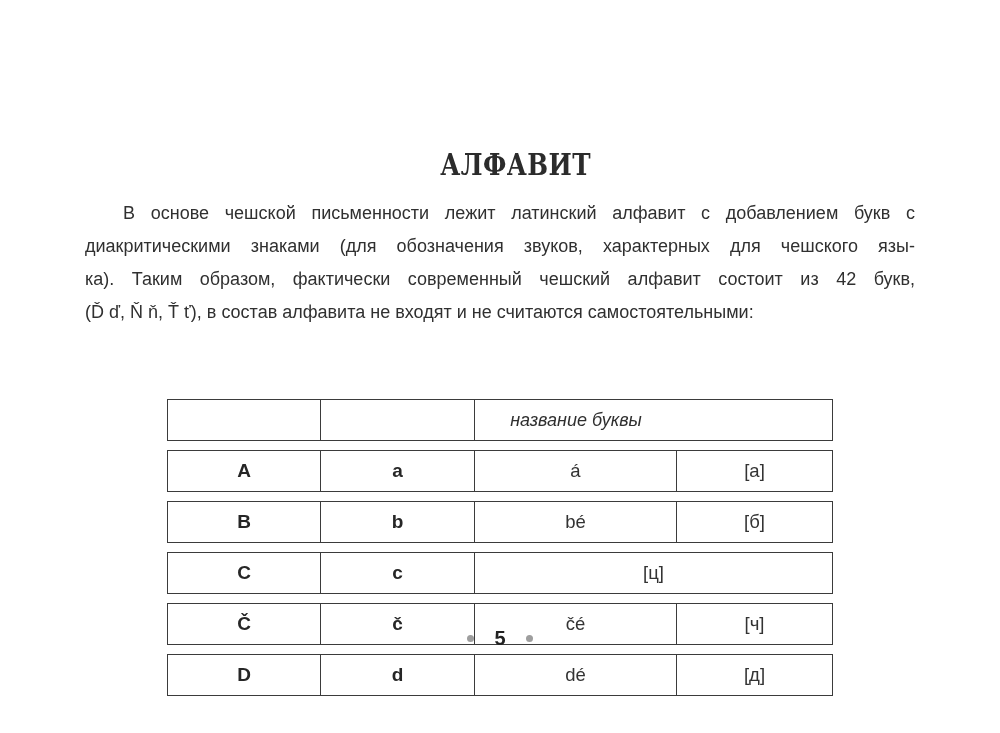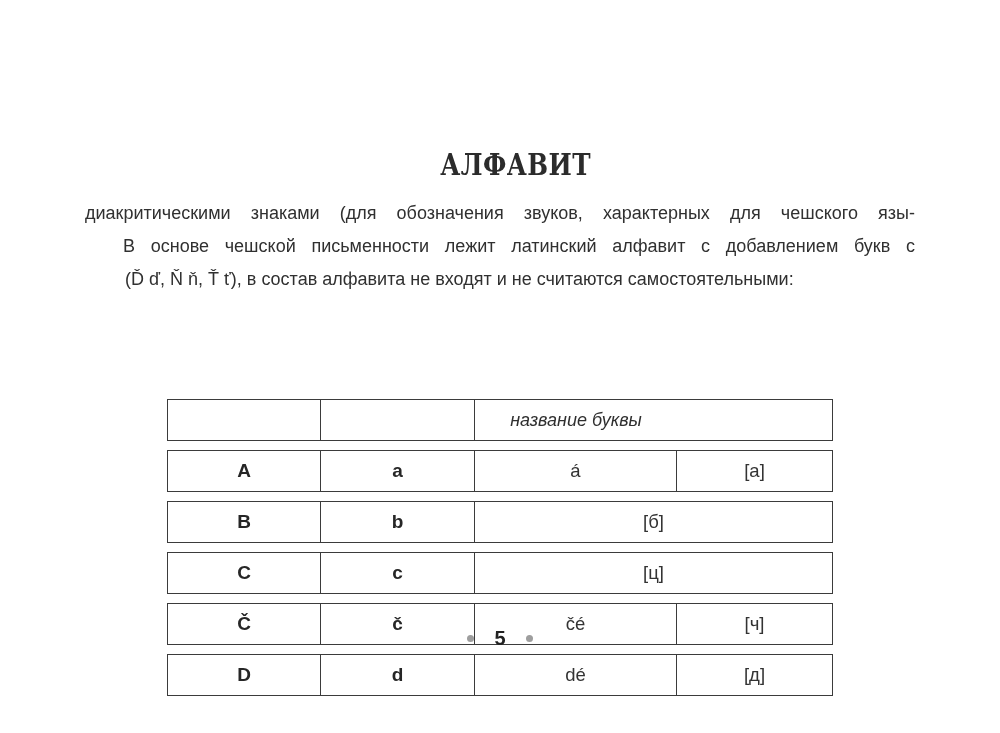--- a/index.html
+++ b/index.html
@@ -50,21 +50,20 @@
   .pline {
     text-align: justify;
     text-align-last: justify;
   }
   .pline.first {
     text-indent: 38px;
   }
   .pline.last {
     text-align: left;
     text-align-last: left;
-    margin-left: 40px;
   }
 
   
   .alphabet-table {
     position: absolute;
     left: 167px;
     top: 399px;
     width: 666px;
   }
   .trow {
@@ -130,22 +129,23 @@
   }
 </style>
 </head>
 <body>
 
 <div class="page">
 
   <h1 class="title"><span class="condense">АЛФАВИТ</span></h1>
 
   <div class="paragraph">
+    <div class="pline first">В основе чешской письменности лежит латинский алфавит с добавлением букв с</div>
     <div class="pline">диакритическими знаками (для обозначения звуков, характерных для чешского язы-</div>
-    <div class="pline first">В основе чешской письменности лежит латинский алфавит с добавлением букв с</div>
+    <div class="pline">ка). Таким образом, фактически современный чешский алфавит состоит из 42 букв,</div>
     <div class="pline last">(Ď ď, Ň ň, Ť ť), в состав алфавита не входят и не считаются самостоятельными:</div>
   </div>
 
   <div class="alphabet-table">
 
     <div class="trow header-row">
       <div class="tcell col-upper"></div>
       <div class="tcell col-lower"></div>
       <div class="tcell col-name">название буквы</div>
     </div>
@@ -153,20 +153,21 @@
     <div class="trow">
       <div class="tcell col-upper letter-cell">A</div>
       <div class="tcell col-lower letter-cell">a</div>
       <div class="tcell col-name name-cell">á</div>
       <div class="tcell col-pron pron-cell">[а]</div>
     </div>
 
     <div class="trow">
       <div class="tcell col-upper letter-cell">B</div>
       <div class="tcell col-lower letter-cell">b</div>
+      <div class="tcell col-name name-cell">bé</div>
       <div class="tcell col-pron pron-cell">[б]</div>
     </div>
 
     <div class="trow">
       <div class="tcell col-upper letter-cell">C</div>
       <div class="tcell col-lower letter-cell">c</div>
       <div class="tcell col-pron pron-cell">[ц]</div>
     </div>
 
     <div class="trow">

